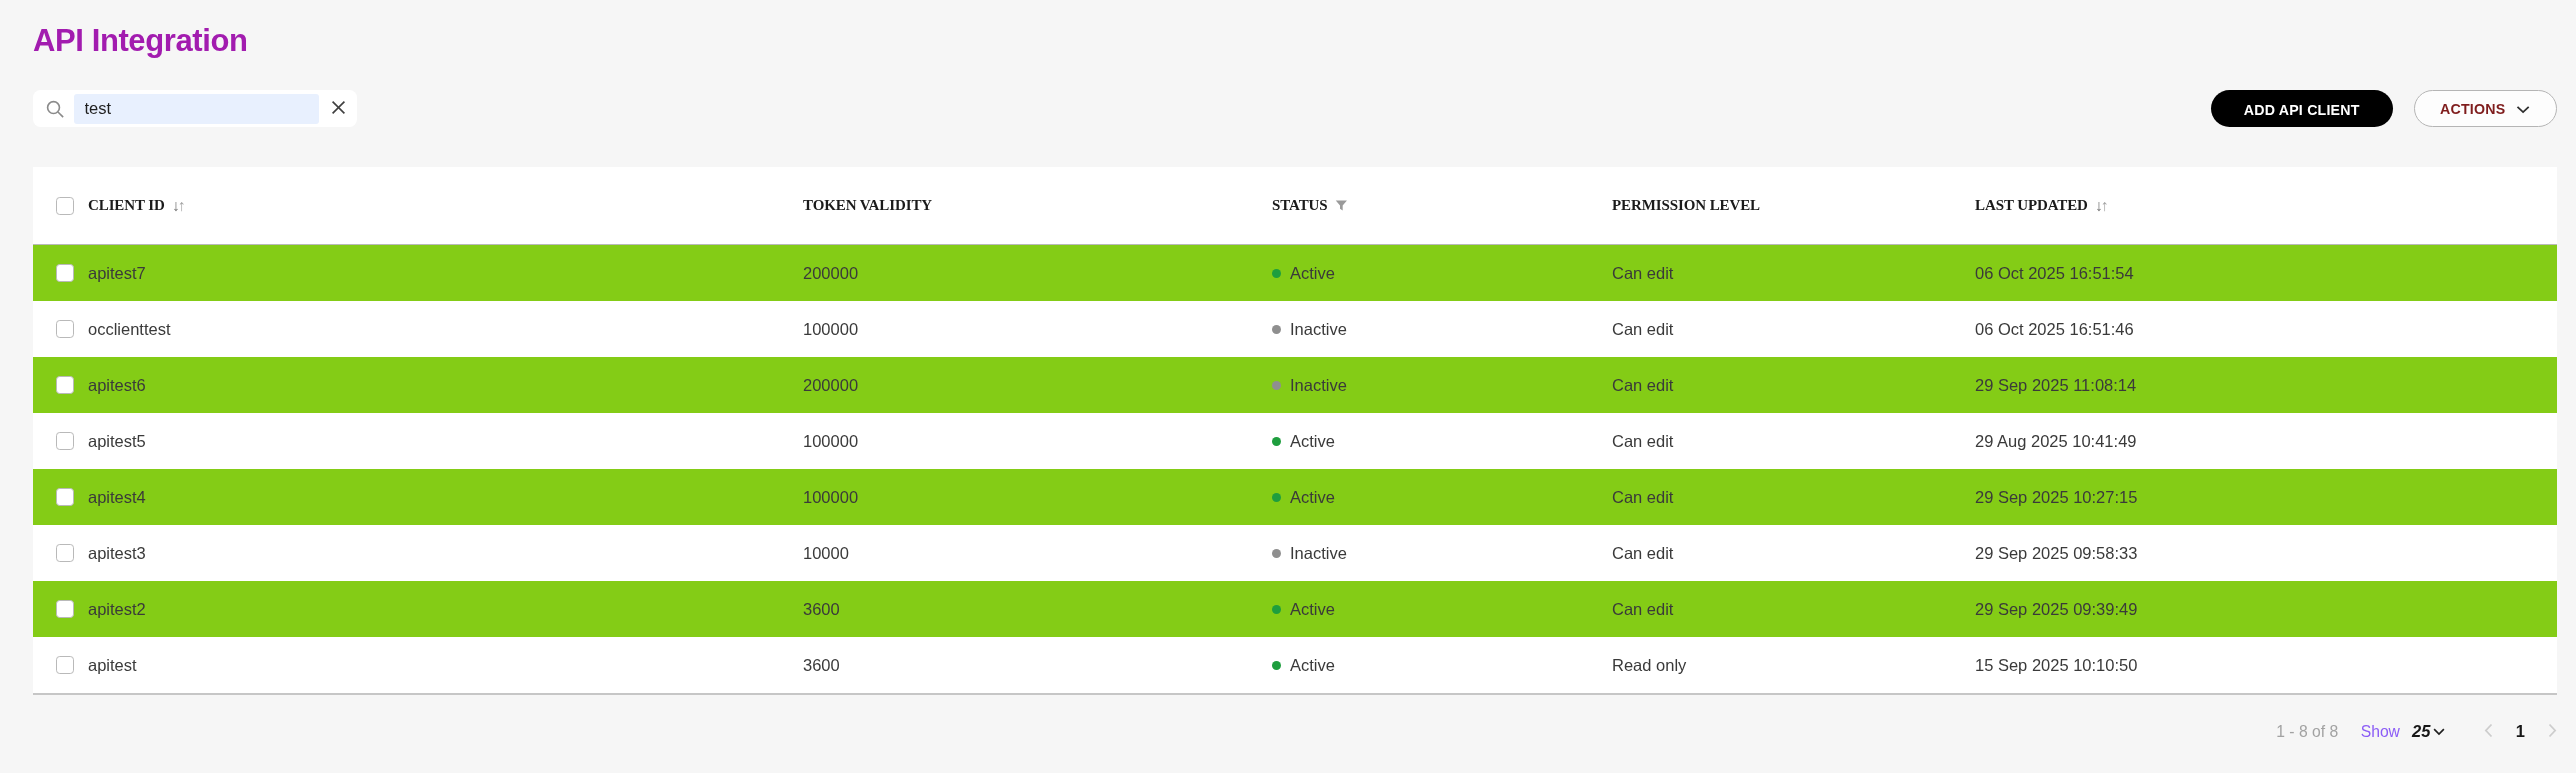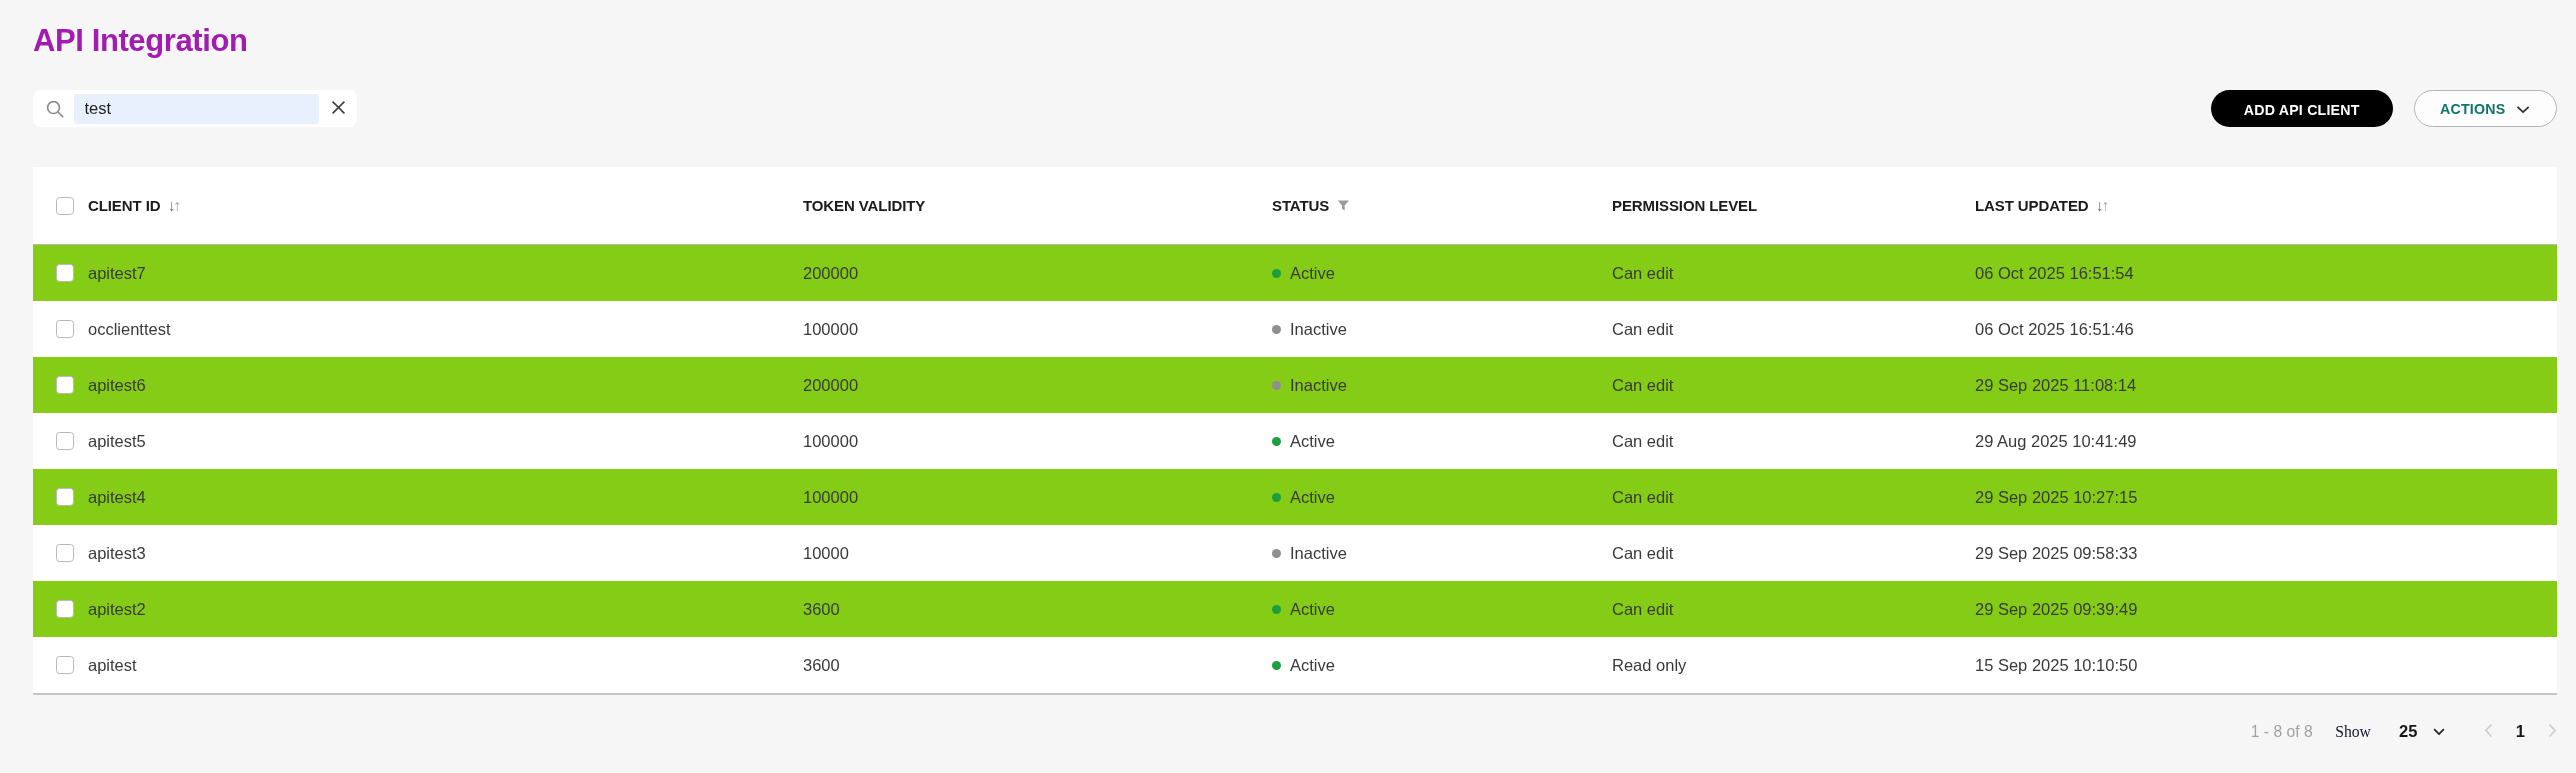--- a/index.html
+++ b/index.html
@@ -66,21 +66,21 @@
     font-family:"Liberation Sans", sans-serif;
     font-size:14.2px;
     font-weight:bold;
     letter-spacing:0.2px;
     cursor:pointer;
   }
   .btn-secondary {
     height:37px;
     padding:0 25.5px;
     background:#fdfdfd;
-    color:#0f766e;
+    color:#7f1d1d;
     border:1.5px solid #b5b5b5;
     border-radius:19px;
     font-family:"Liberation Sans", sans-serif;
     font-size:14.2px;
     font-weight:bold;
     letter-spacing:0.2px;
     cursor:pointer;
     display:flex; align-items:center; gap:10.5px;
   }
 
@@ -97,21 +97,21 @@
   }
   .thead .tr { height:78px; border-bottom:1.5px solid #b9b9b9; }
   .tbody .tr { height:56px; background:#ffffff; }
   .tbody .tr.striped { background:#84cc16; }
 
   .th {
     font-size:15px;
     font-weight:bold;
     letter-spacing:-0.1px;
     color:#1b1b1b;
-    display:flex; align-items:center; gap:7.5px;
+    display:flex; align-items:center; gap:7.5px;font-family:Liberation Serif, serif;
   }
   .td { font-size:16.5px; color:#3a3a3a; }
 
   .cell-check { padding-left:23px; }
   .checkbox {
     width:18px; height:18px;
     border:1.5px solid #b9b9b9;
     border-radius:3.7px;
     background:#ffffff;
     cursor:pointer;
@@ -128,25 +128,26 @@
 
   
   .pagination {
     margin-top:18px;
     height:37px;
     display:flex;
     align-items:center;
     justify-content:flex-end;
   }
   .pag-range { font-size:15.7px; color:#a2a2a2; }
-  .pag-show { font-size:15.7px; color:#0f172a; margin-left:22.5px;font-family:Liberation Serif, serif; }
+  .pag-show { font-size:15.7px; color:#8b5cf6; margin-left:22.5px; }
   .page-size {
-    margin-left:28px;
-    display:flex; align-items:center; gap:16px;
+    margin-left:12px;
+    display:flex; align-items:center; gap:3px;
     cursor:pointer;
+    font-style:italic;
   }
   .page-size .val { font-size:16.5px; font-weight:bold; color:#171717; }
   .pag-nav { display:flex; align-items:center; margin-left:39px; gap:22.5px; }
   .pag-arrow { background:none; border:none; display:flex; cursor:default; padding:0; }
   .pag-current { font-size:16.5px; font-weight:bold; color:#171717; }
 </style>
 </head>
 <body>
 
 <div class="page">

